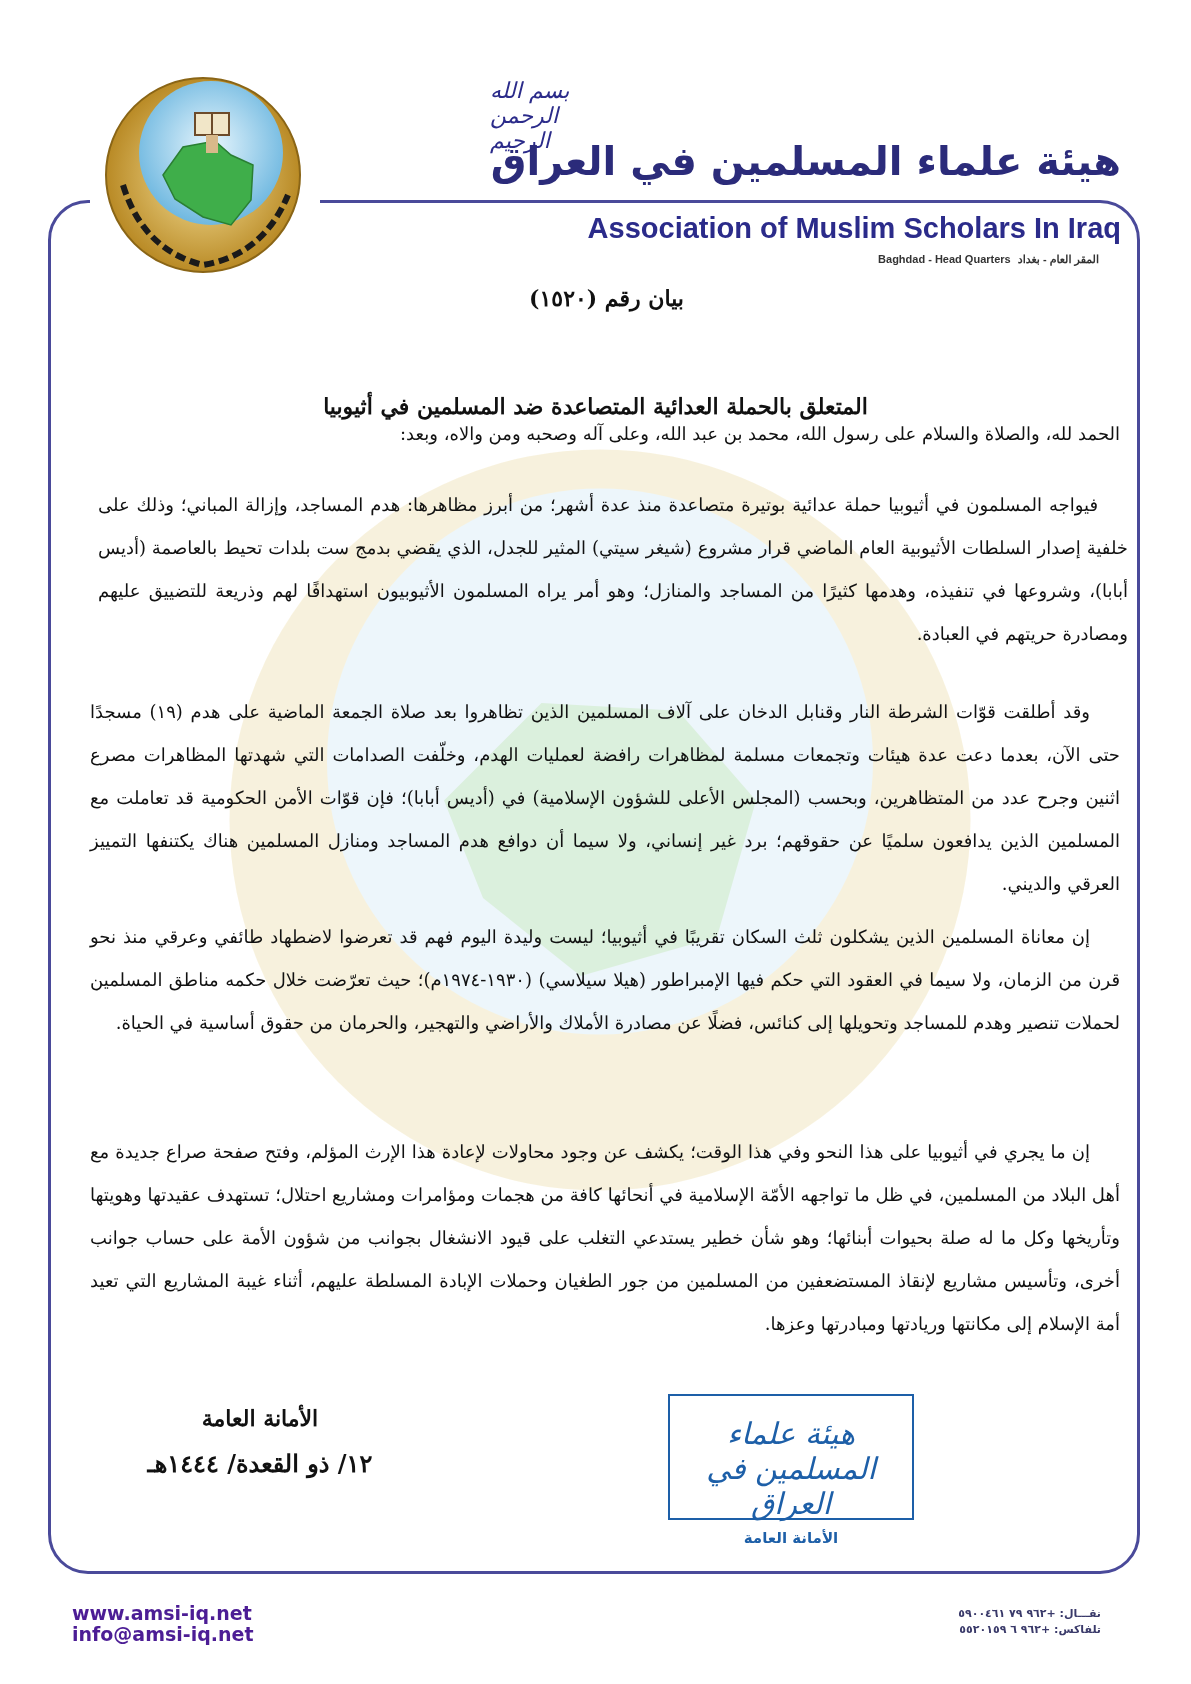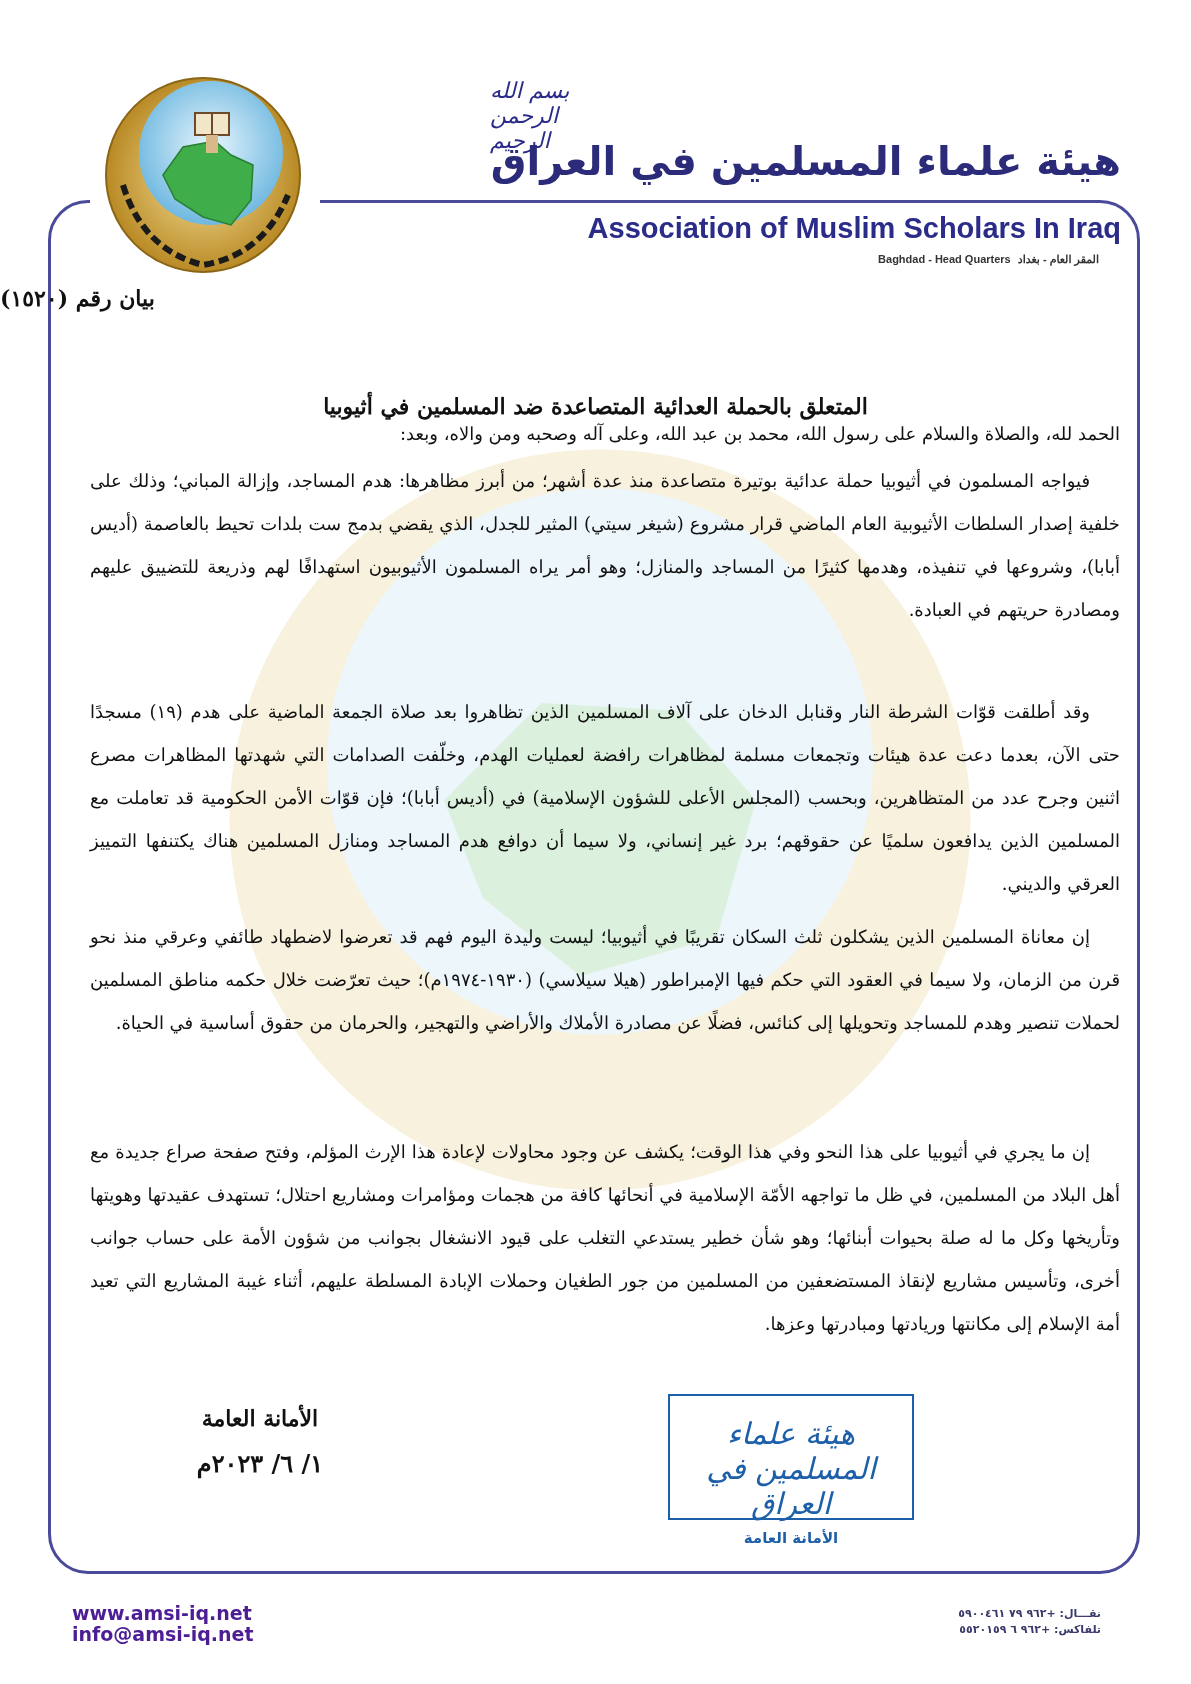--- a/index.html
+++ b/index.html
@@ -6,25 +6,25 @@
   body { width:1191px; height:1684px; position:relative; overflow:hidden; font-family:"DejaVu Serif", serif; color:#111; }
   .frame { position:absolute; left:48px; top:200px; width:1092px; height:1374px; border:3px solid #4a4a9a; border-radius:40px; box-sizing:border-box; }
   .frame-gap { position:absolute; left:90px; top:190px; width:230px; height:20px; background:#fff; }
   .basmala { position:absolute; left:490px; top:78px; width:120px; height:36px; font-size:22px; color:#2b2b8a; text-align:left; direction:rtl; font-family:"DejaVu Serif", serif; font-style:italic; }
   .title-ar { position:absolute; right:70px; top:138px; font-family:"DejaVu Sans", sans-serif; font-weight:bold; font-size:40px; color:#2b2b7a; direction:rtl; letter-spacing:1px; }
   .title-en { position:absolute; right:70px; top:212px; font-family:"Liberation Sans", sans-serif; font-weight:bold; font-size:29px; color:#2b2b8a; }
   .hq { position:absolute; right:92px; top:253px; font-family:"Liberation Sans", sans-serif; font-weight:bold; font-size:11px; color:#333; }
   .hq span { margin-left:4px; }
   .logo { position:absolute; left:103px; top:75px; width:200px; height:200px; }
   .watermark { position:absolute; left:210px; top:430px; width:780px; height:780px; opacity:0.18; }
-  .stmt-no { position:absolute; left:0; right:0; top:285px; text-align:left; font-weight:bold; font-size:22px; direction:rtl; }
+  .stmt-no { position:absolute; left:0; right:0; top:285px; text-align:center; font-weight:bold; font-size:22px; direction:rtl;padding-left:22px; }
   .subject { position:absolute; left:0; right:0; top:345px; text-align:center; font-weight:bold; font-size:22px; direction:rtl;margin-top:48px; }
   .body { position:absolute; left:90px; width:1030px; direction:rtl; text-align:justify; font-weight:normal; font-size:18px; line-height:43px; }
   .opening { top:412px; }
-  .p1 { top:459px; text-indent:30px; }
+  .p1 { top:483px; text-indent:30px;margin-left:8px; }
   .p2 { top:690px; text-indent:30px; }
   .p3 { top:915px; text-indent:30px; }
   .p4 { top:1130px; text-indent:30px; }
   .sign { position:absolute; left:120px; width:280px; top:1405px; text-align:center; direction:rtl; font-weight:bold; }
   .sign .l1 { font-size:22px; margin-bottom:18px; }
   .sign .l2 { font-size:24px; margin-bottom:16px; }
   .sign .l3 { font-size:24px; }
   .stamp { position:absolute; left:668px; top:1394px; width:246px; height:126px; border:2px solid #1d5fa8; box-sizing:border-box; text-align:center; color:#1d5fa8; direction:rtl; }
   .stamp .cal { font-size:30px; margin-top:20px; font-style:italic; font-family:"DejaVu Serif", serif; }
   .stamp .sub { font-size:15px; font-family:"DejaVu Sans", sans-serif; font-weight:bold; margin-top:8px; }
@@ -75,21 +75,21 @@
 <div class="subject">المتعلق بالحملة العدائية المتصاعدة ضد المسلمين في أثيوبيا</div>
 
 <div class="body opening">الحمد لله، والصلاة والسلام على رسول الله، محمد بن عبد الله، وعلى آله وصحبه ومن والاه، وبعد:</div>
 <div class="body p1">فيواجه المسلمون في أثيوبيا حملة عدائية بوتيرة متصاعدة منذ عدة أشهر؛ من أبرز مظاهرها: هدم المساجد، وإزالة المباني؛ وذلك على خلفية إصدار السلطات الأثيوبية العام الماضي قرار مشروع (شيغر سيتي) المثير للجدل، الذي يقضي بدمج ست بلدات تحيط بالعاصمة (أديس أبابا)، وشروعها في تنفيذه، وهدمها كثيرًا من المساجد والمنازل؛ وهو أمر يراه المسلمون الأثيوبيون استهدافًا لهم وذريعة للتضييق عليهم ومصادرة حريتهم في العبادة.</div>
 <div class="body p2">وقد أطلقت قوّات الشرطة النار وقنابل الدخان على آلاف المسلمين الذين تظاهروا بعد صلاة الجمعة الماضية على هدم (١٩) مسجدًا حتى الآن، بعدما دعت عدة هيئات وتجمعات مسلمة لمظاهرات رافضة لعمليات الهدم، وخلّفت الصدامات التي شهدتها المظاهرات مصرع اثنين وجرح عدد من المتظاهرين، وبحسب (المجلس الأعلى للشؤون الإسلامية) في (أديس أبابا)؛ فإن قوّات الأمن الحكومية قد تعاملت مع المسلمين الذين يدافعون سلميًا عن حقوقهم؛ برد غير إنساني، ولا سيما أن دوافع هدم المساجد ومنازل المسلمين هناك يكتنفها التمييز العرقي والديني.</div>
 <div class="body p3">إن معاناة المسلمين الذين يشكلون ثلث السكان تقريبًا في أثيوبيا؛ ليست وليدة اليوم فهم قد تعرضوا لاضطهاد طائفي وعرقي منذ نحو قرن من الزمان، ولا سيما في العقود التي حكم فيها الإمبراطور (هيلا سيلاسي) (١٩٣٠-١٩٧٤م)؛ حيث تعرّضت خلال حكمه مناطق المسلمين لحملات تنصير وهدم للمساجد وتحويلها إلى كنائس، فضلًا عن مصادرة الأملاك والأراضي والتهجير، والحرمان من حقوق أساسية في الحياة.</div>
 <div class="body p4">إن ما يجري في أثيوبيا على هذا النحو وفي هذا الوقت؛ يكشف عن وجود محاولات لإعادة هذا الإرث المؤلم، وفتح صفحة صراع جديدة مع أهل البلاد من المسلمين، في ظل ما تواجهه الأمّة الإسلامية في أنحائها كافة من هجمات ومؤامرات ومشاريع احتلال؛ تستهدف عقيدتها وهويتها وتأريخها وكل ما له صلة بحيوات أبنائها؛ وهو شأن خطير يستدعي التغلب على قيود الانشغال بجوانب من شؤون الأمة على حساب جوانب أخرى، وتأسيس مشاريع لإنقاذ المستضعفين من المسلمين من جور الطغيان وحملات الإبادة المسلطة عليهم، أثناء غيبة المشاريع التي تعيد أمة الإسلام إلى مكانتها وريادتها ومبادرتها وعزها.</div>
 
 <div class="sign">
   <div class="l1">الأمانة العامة</div>
-  <div class="l3">١/ ٦/ ٢٠٢٣م</div>
+  <div class="l2">١٢/ ذو القعدة/ ١٤٤٤هـ</div>
 </div>
 
 <div class="stamp">
   <div class="cal">هيئة علماء المسلمين في العراق</div>
   <div class="sub">الأمانة العامة</div>
 </div>
 
 <div class="web">
   <div>www.amsi-iq.net</div>
   <div>info@amsi-iq.net</div>

